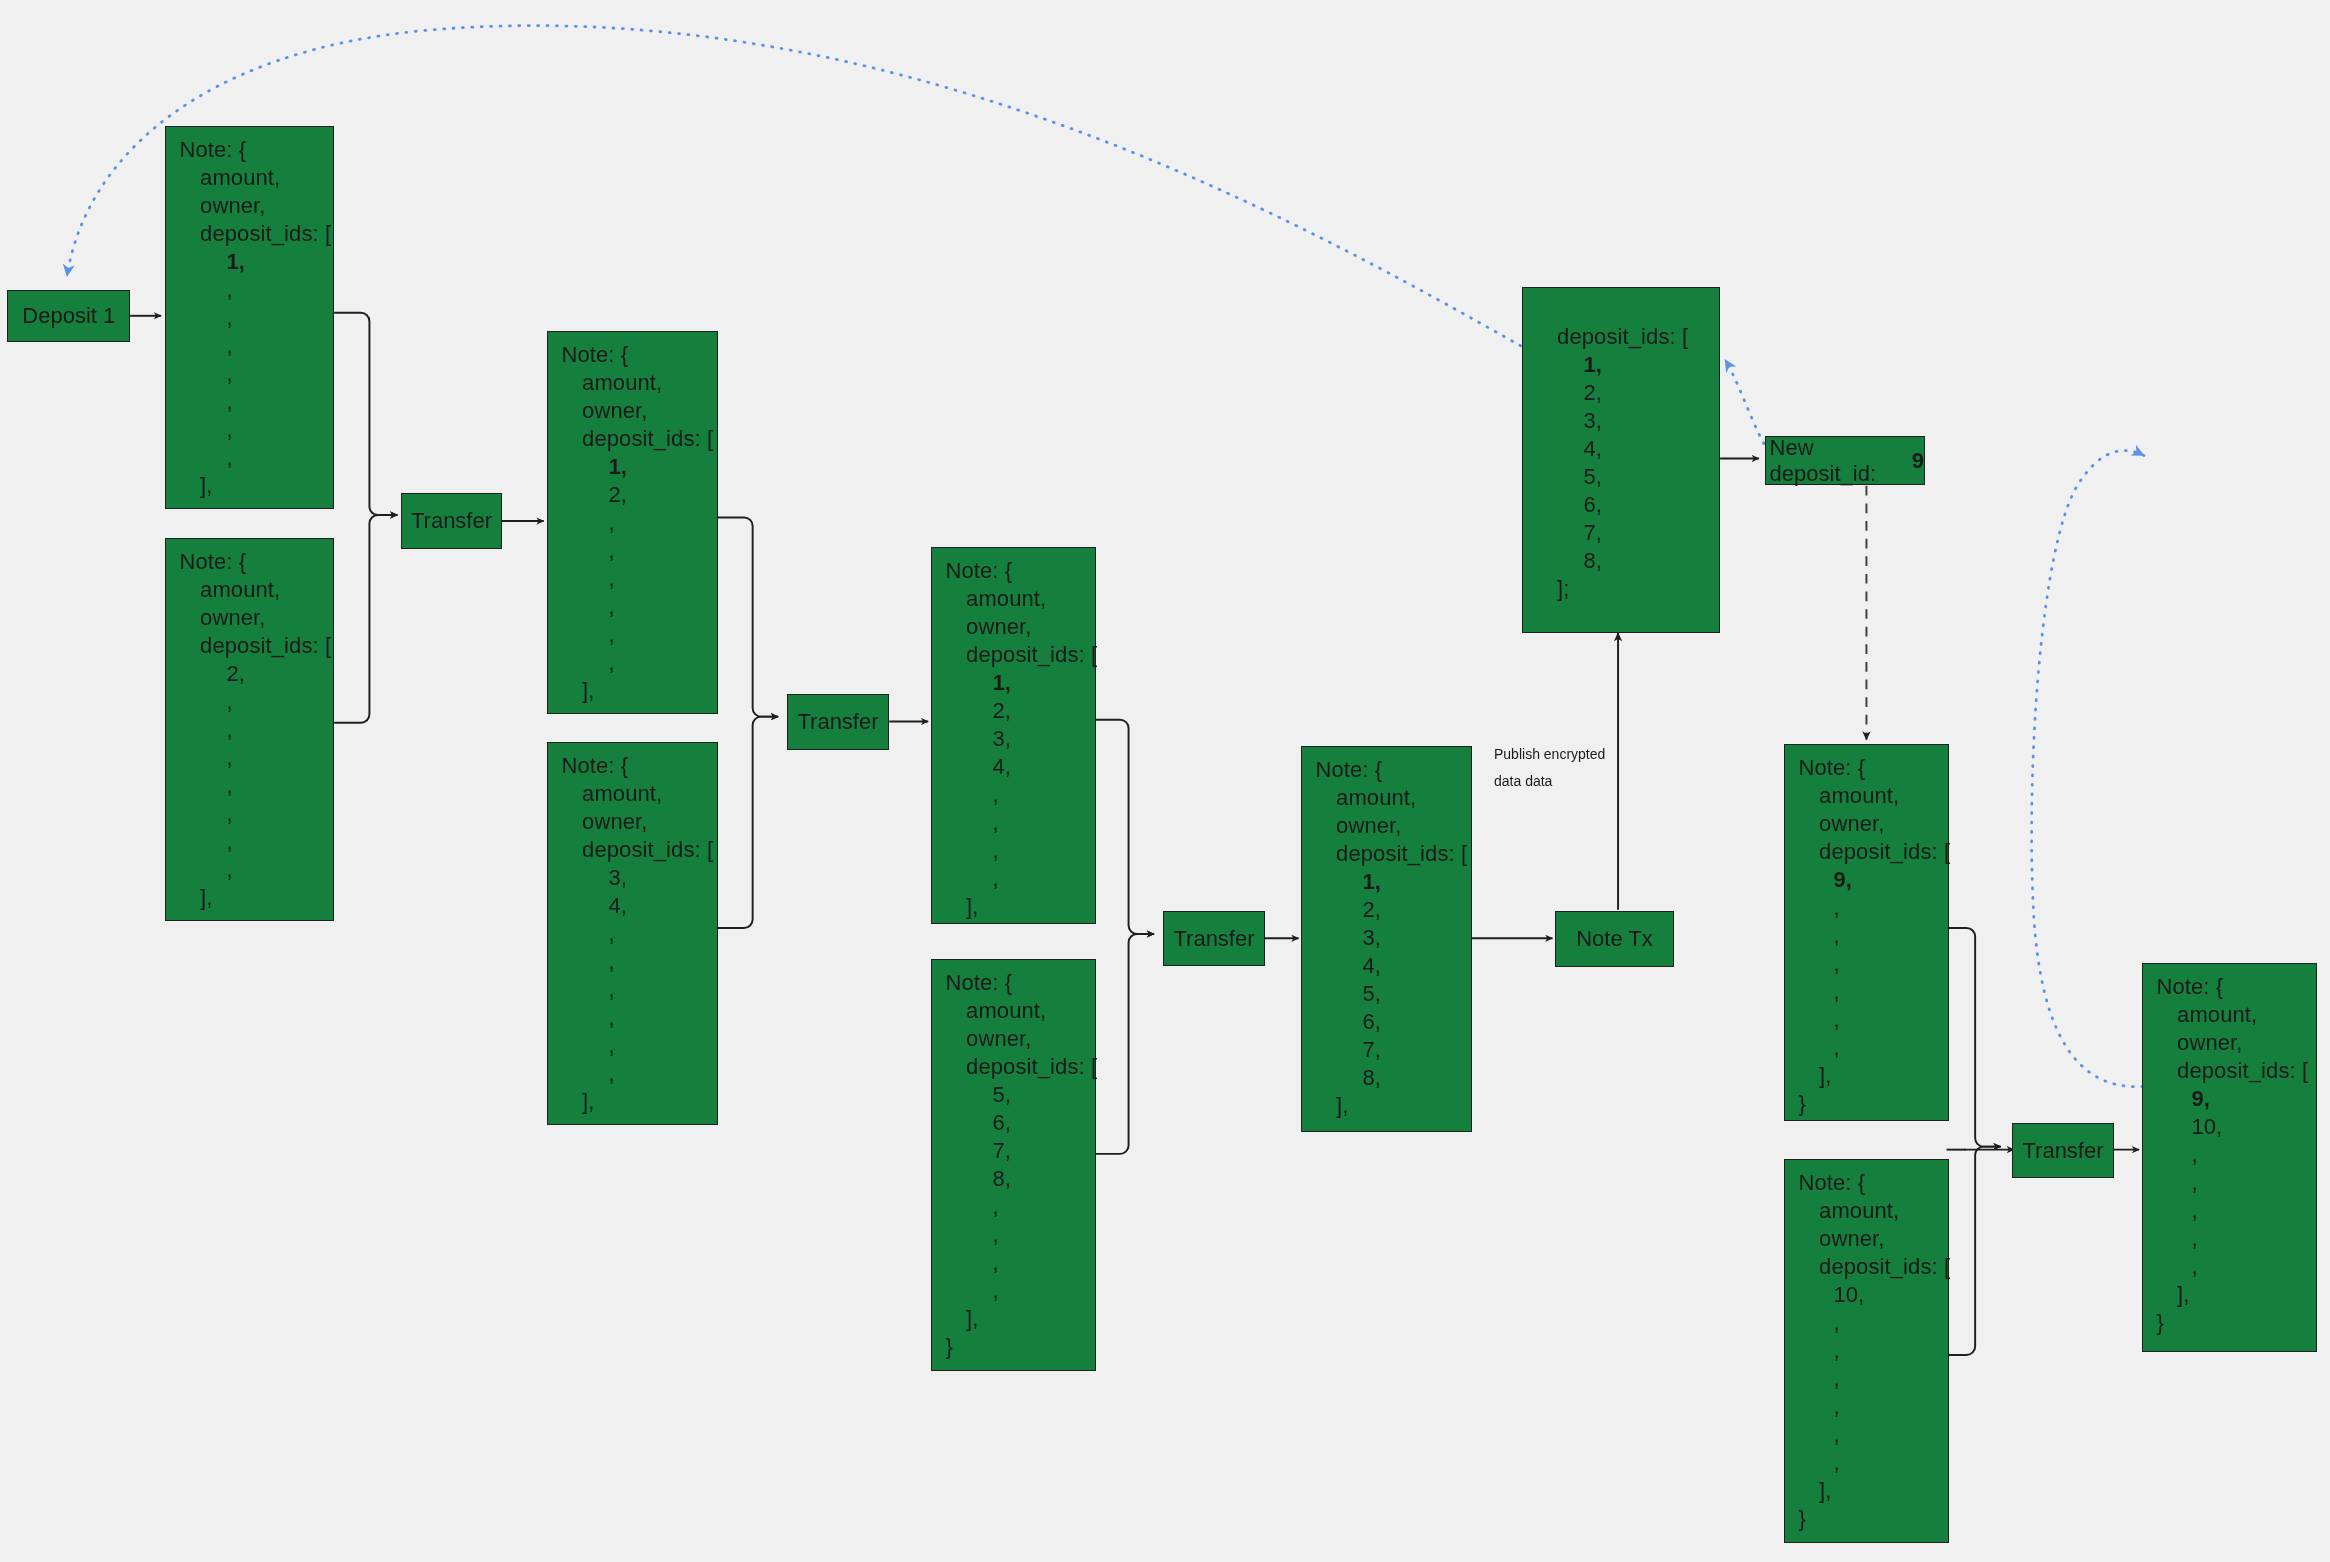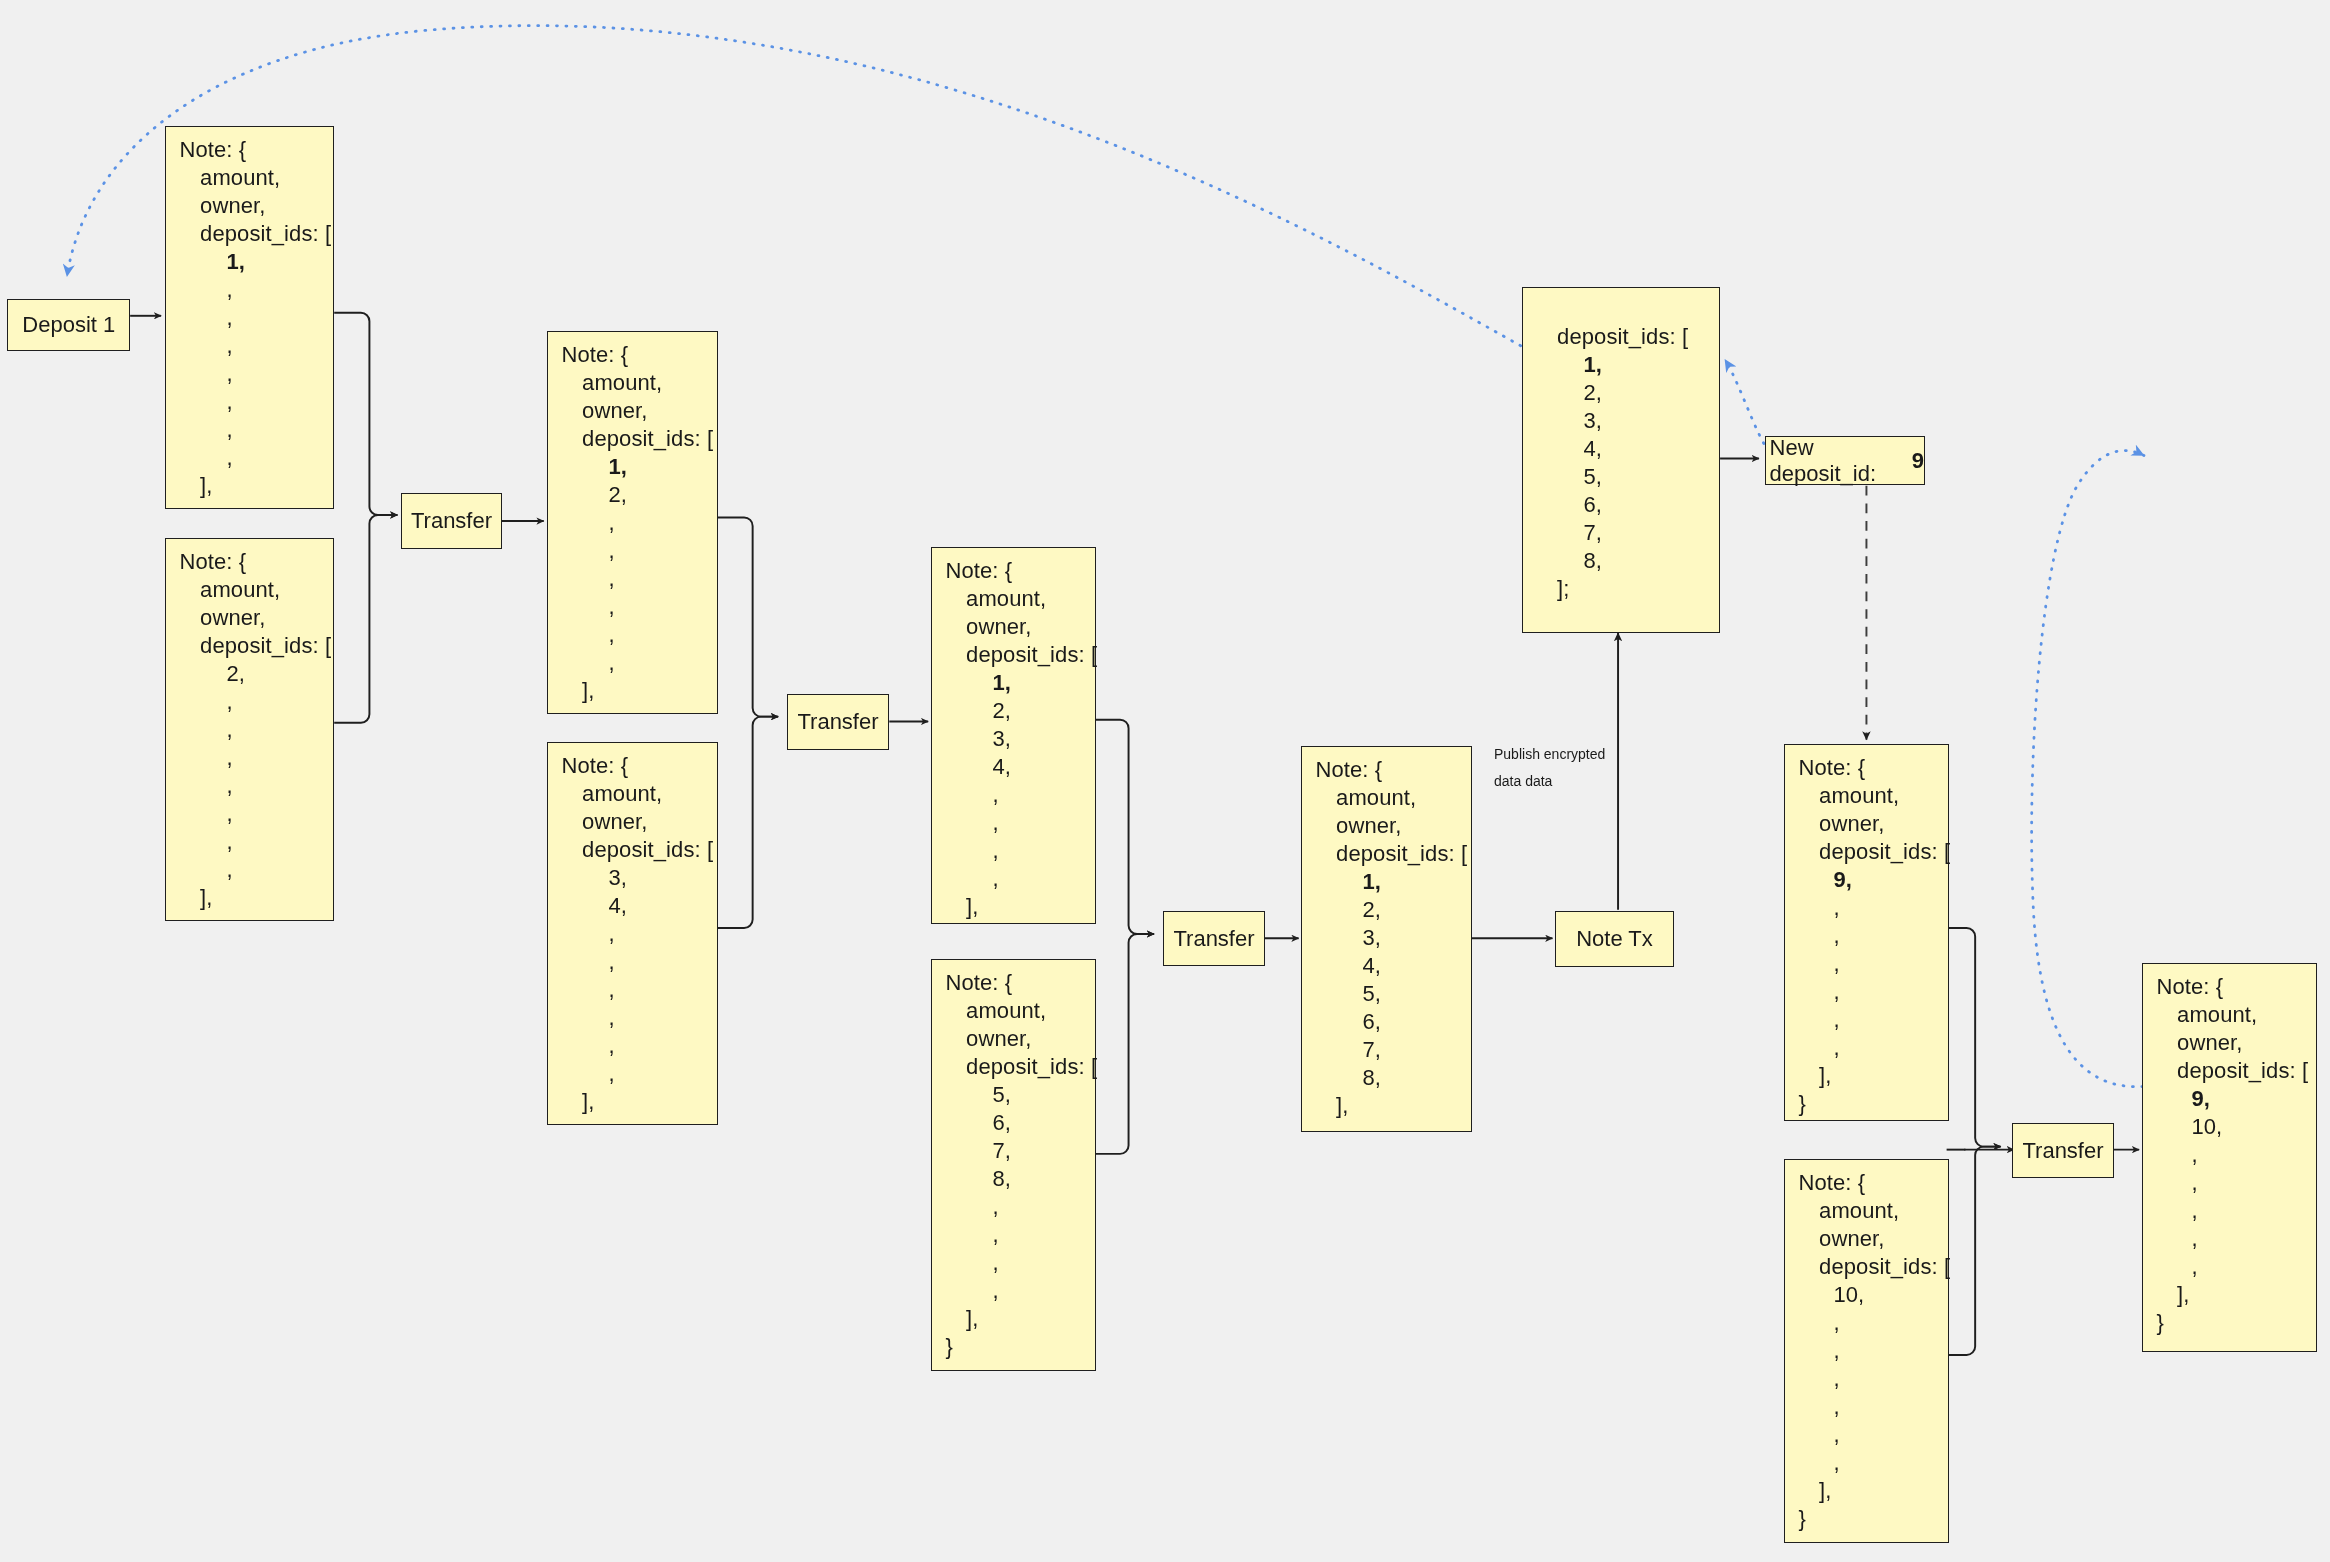--- a/index.html
+++ b/index.html
@@ -19,21 +19,21 @@
     position: absolute;
     left: 0; top: 0;
     width: 2330px;
     height: 1562px;
     pointer-events: none;
   }
   .node {
     position: absolute;
     box-sizing: border-box;
     border: 1.8px solid #1f1f1f;
-    background: #fef9c3;
+    background: #15803d;
     color: #1a1a1a;
   }
   .note-box {
     padding: 0;
   }
   .note-lines {
     position: absolute;
     left: 13.4px;
     top: 8.5px;
     right: 2.4px;
@@ -122,21 +122,21 @@
       <path d="M3073,800 L3073,1218" marker-end="url(#ard)"></path>
     </g>
 
     <g stroke="#5b92e5" stroke-width="4.6" fill="none" stroke-dasharray="1.5 14" stroke-linecap="round">
       <path d="M2544,592 C2200,400 1500,-20 700,50 C330,84 140,260 110,455" marker-end="url(#arb)"></path>
       <path d="M3073,740 C3010,752 2960,772 2930,760 C2900,750 2870,640 2840,592" marker-end="url(#arb)"></path>
       <path d="M3528,1789 C3430,1795 3360,1720 3348,1500 C3336,1260 3360,900 3420,800 C3460,735 3500,735 3530,750" marker-end="url(#arb)"></path>
     </g>
   </svg>
 
-  <div class="node pill" style="left:7.3px; top:290px; width:123px; height:52px;margin-top:9px;">
+  <div class="node pill" style="left:7.3px; top:290px; width:123px; height:52px;">
     <span>Deposit 1</span>
   </div>
 
   <div class="node note-box" style="left:165px; top:126px; width:169px; height:383px;">
     <div class="note-lines">
         <div class="nl">Note: {</div>
         <div class="nl ind1">amount,</div>
         <div class="nl ind1">owner,</div>
         <div class="nl ind1">deposit_ids: [</div>
         <div class="nl ind2 bold">1,</div>

